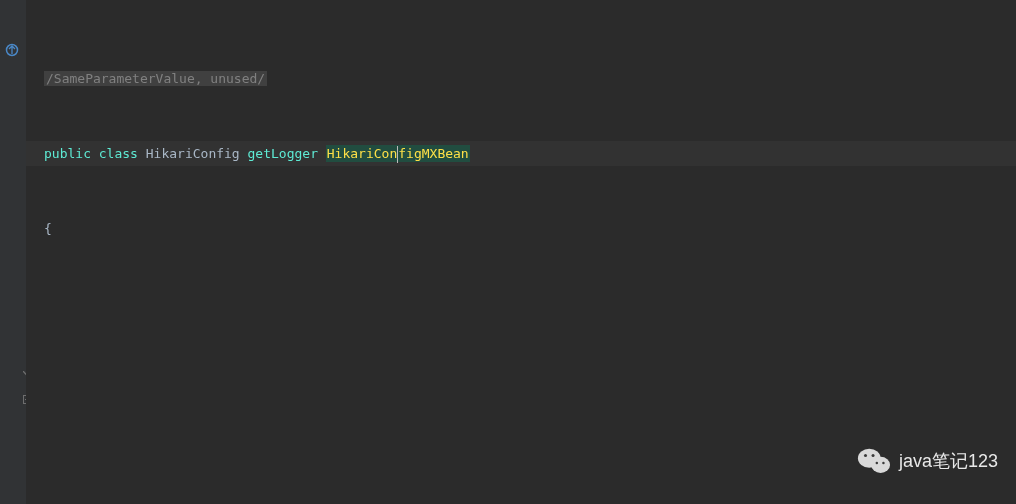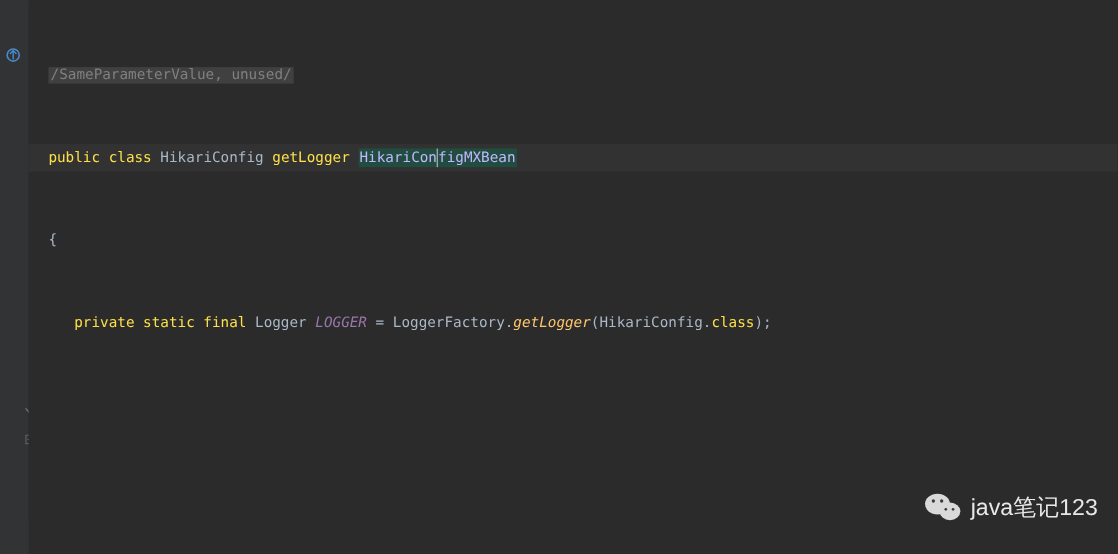--- a/index.html
+++ b/index.html
@@ -23,43 +23,43 @@
   }
   .gutter-icon {
     position: absolute;
     left: 4px;
     width: 16px;
     height: 16px;
   }
   .editor {
     position: absolute;
     left: 26px;
-    top: 6px;
+    top: 16px;
     width: 990px;
     height: 464px;
     background: #2b2b2b;
     line-height: 25px;
     white-space: pre;
   }
   .line {
     height: 25px;
     padding-left: 18px;
   }
   .line.highlighted {
     background: #323232;
   }
   .suppress-bg {
     background: #404040;
     color: #808080;
     padding: 0 2px;
   }
-  .kw { color: #fde047; }
+  .kw { color: #5eead4; }
   .classname { color: #a9b7c6; }
   .implements-name {
-    color: #c4b5fd;
+    color: #fde047;
     background: #214d40;
     padding: 1px 1px;
   }
   .static-field { color: #9876aa; font-style: italic; }
   .static-method { color: #ffc66d; font-style: italic; }
   .string { color: #6a8759; }
   .cursor {
     display: inline-block;
     width: 1px;
     height: 17px;
@@ -75,21 +75,21 @@
     justify-content: center;
   }
   .watermark {
     position: absolute;
     right: 18px;
     bottom: 28px;
     display: flex;
     align-items: center;
     color: #e8e8e8;
     font-family: 'Microsoft YaHei', sans-serif;
-    font-size: 21px;
+    font-size: 18px;
     pointer-events: none;
   }
   .watermark-icon {
     width: 34px;
     height: 30px;
     margin-right: 8px;
   }
 </style>
 </head>
 <body>
@@ -111,21 +111,20 @@
         <rect x="0.5" y="0.5" width="8" height="8" fill="none" stroke="#6e6e6e"></rect>
         <path d="M2 4.5 L7 4.5 M4.5 2 L4.5 7" stroke="#6e6e6e" stroke-width="1"></path>
       </svg>
   </div>
 </div>
 
 <div class="editor">
   <div class="line"><span class="suppress-bg">/SameParameterValue, unused/</span></div>
   <div class="line highlighted"><span class="kw">public</span> <span class="kw">class</span> <span class="classname">HikariConfig</span> <span class="kw">getLogger</span> <span class="implements-name"><span>HikariCon</span><span class="cursor"></span><span>figMXBean</span></span></div>
   <div class="line"><span>{</span></div>
-  <div class="line">   <span class="kw">private static final</span> <span>Logger</span> <span class="static-field">LOGGER</span><span> = </span><span>LoggerFactory</span><span>.</span><span class="static-method">getLogger</span><span>(</span><span>HikariConfig</span><span>.</span><span class="kw">class</span><span>);</span></div>
   <div class="line"></div>
   <div class="line">       </div>
   
   
   
   
   
   
   
   

